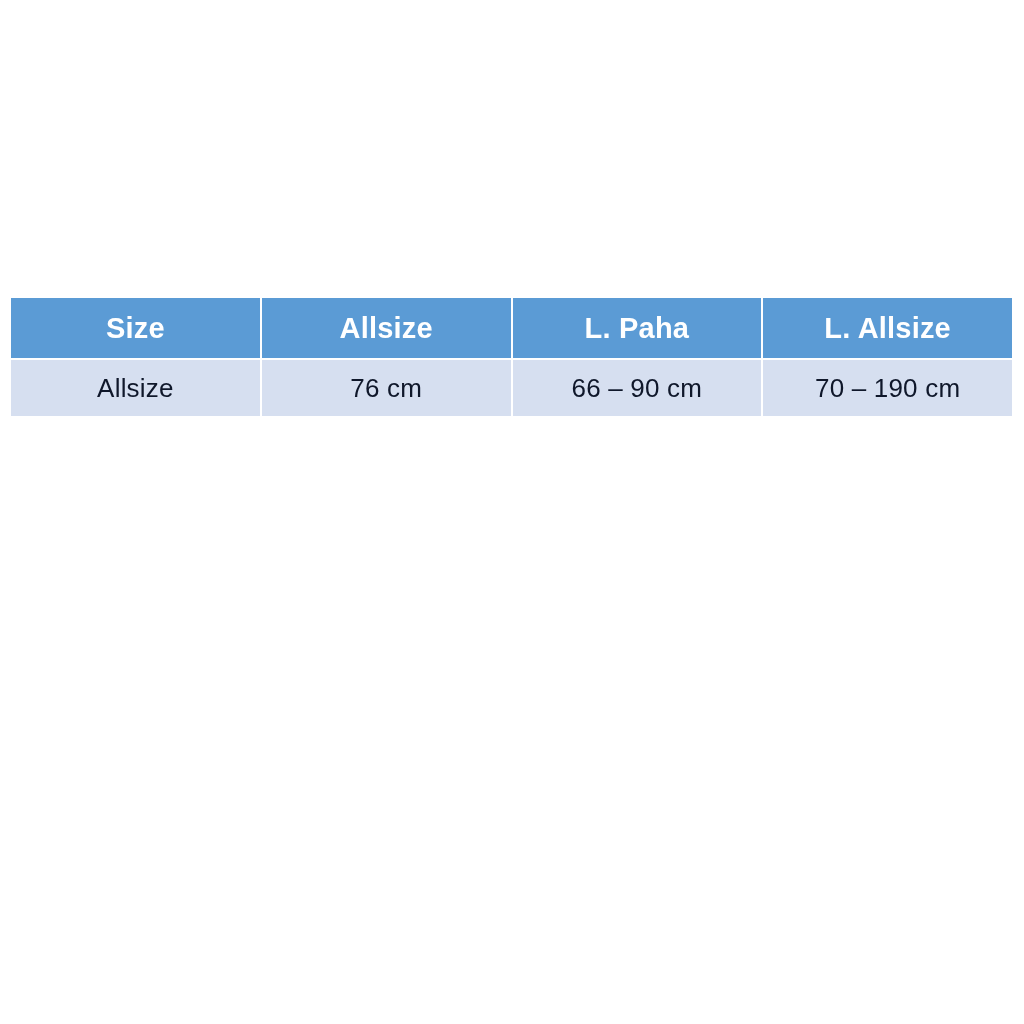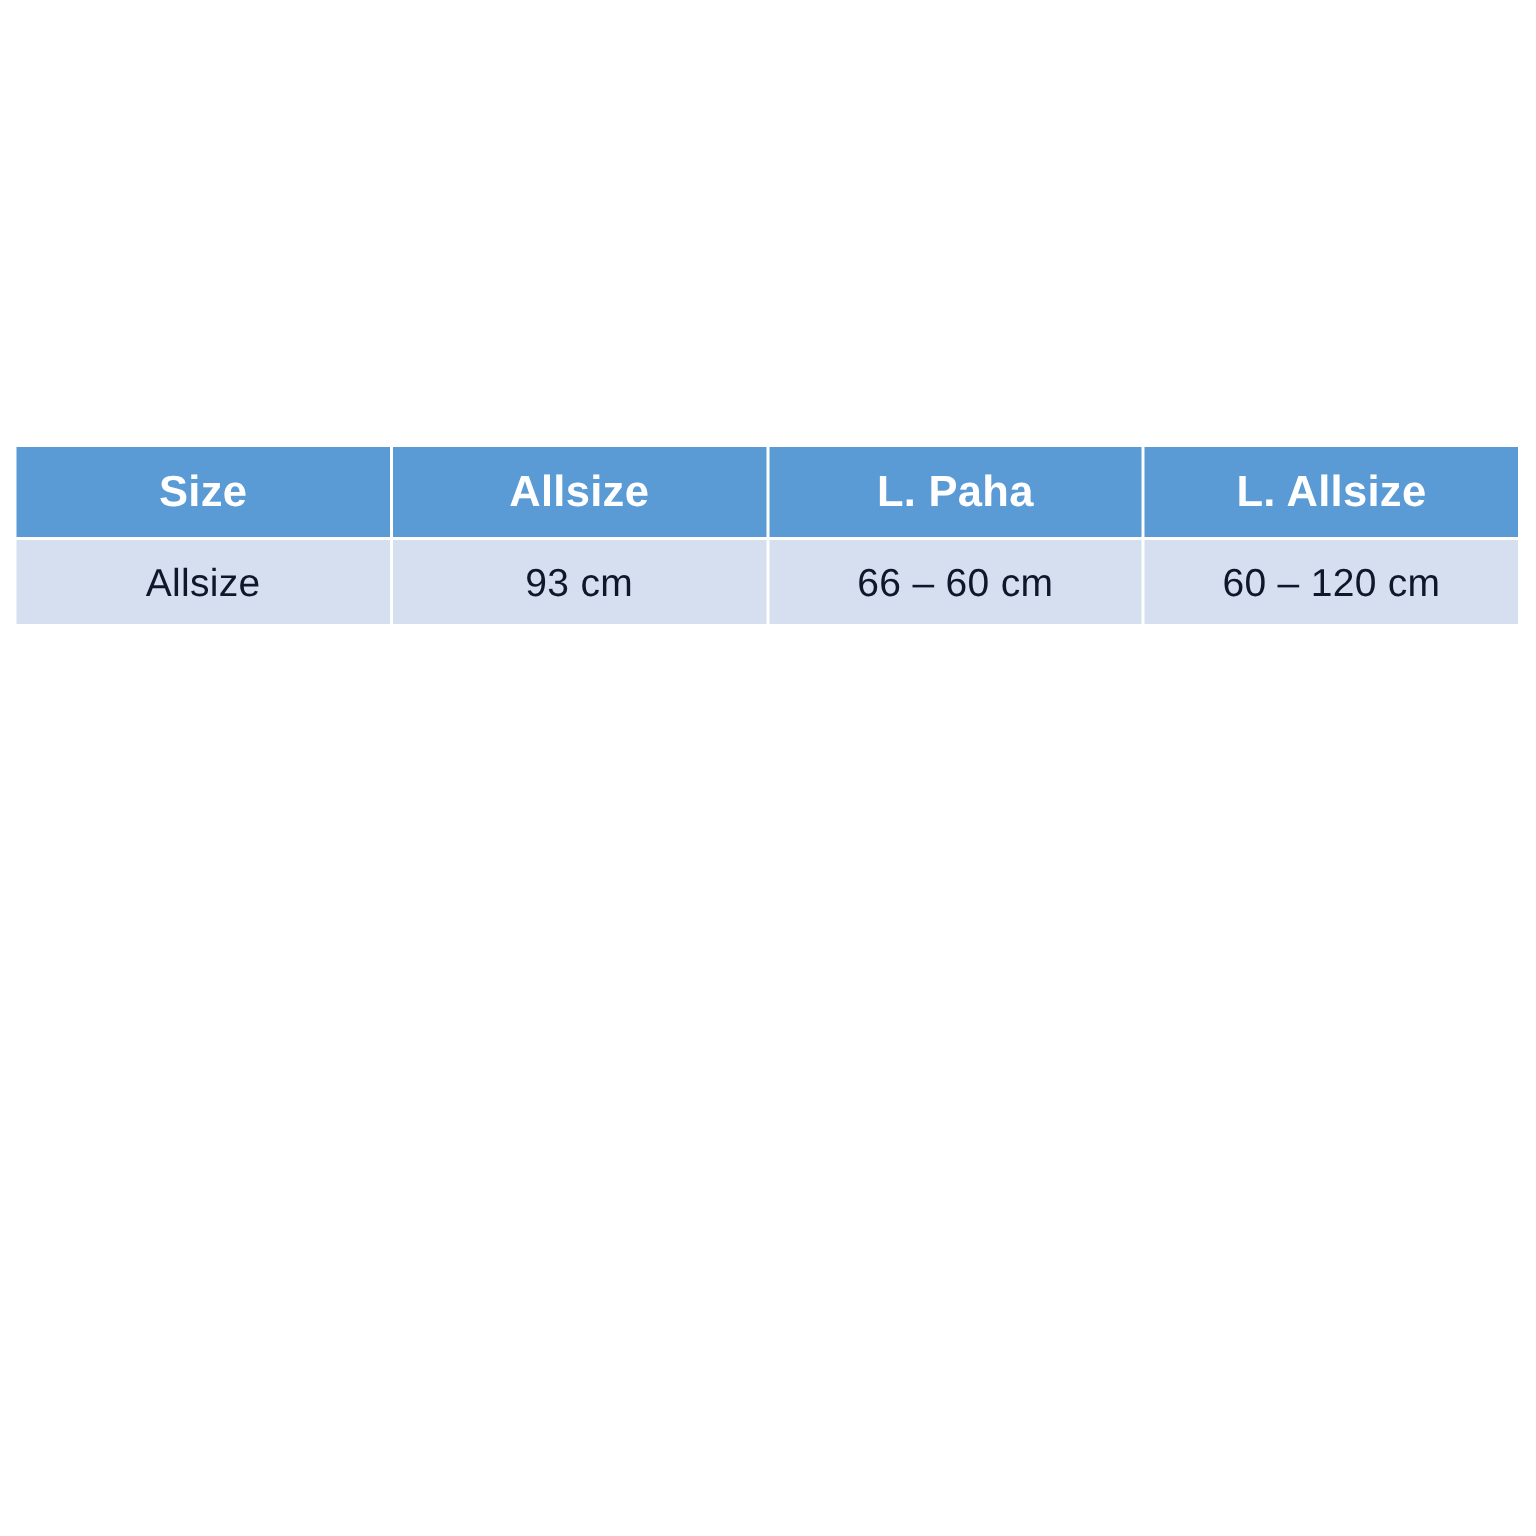--- a/index.html
+++ b/index.html
@@ -88,21 +88,21 @@
         <tr>
           <th>Size</th>
           <th>Allsize</th>
           <th>L. Paha</th>
           <th>L. Allsize</th>
         </tr>
       </thead>
       <tbody>
         <tr>
           <td>Allsize</td>
-          <td>93 cm</td>
-          <td>66 – 60 cm</td>
-          <td>60 – 120 cm</td>
+          <td>76 cm</td>
+          <td>66 – 90 cm</td>
+          <td>70 – 190 cm</td>
         </tr>
       </tbody>
     </table>
   </div>
 
 </div>
 
 </body></html>

